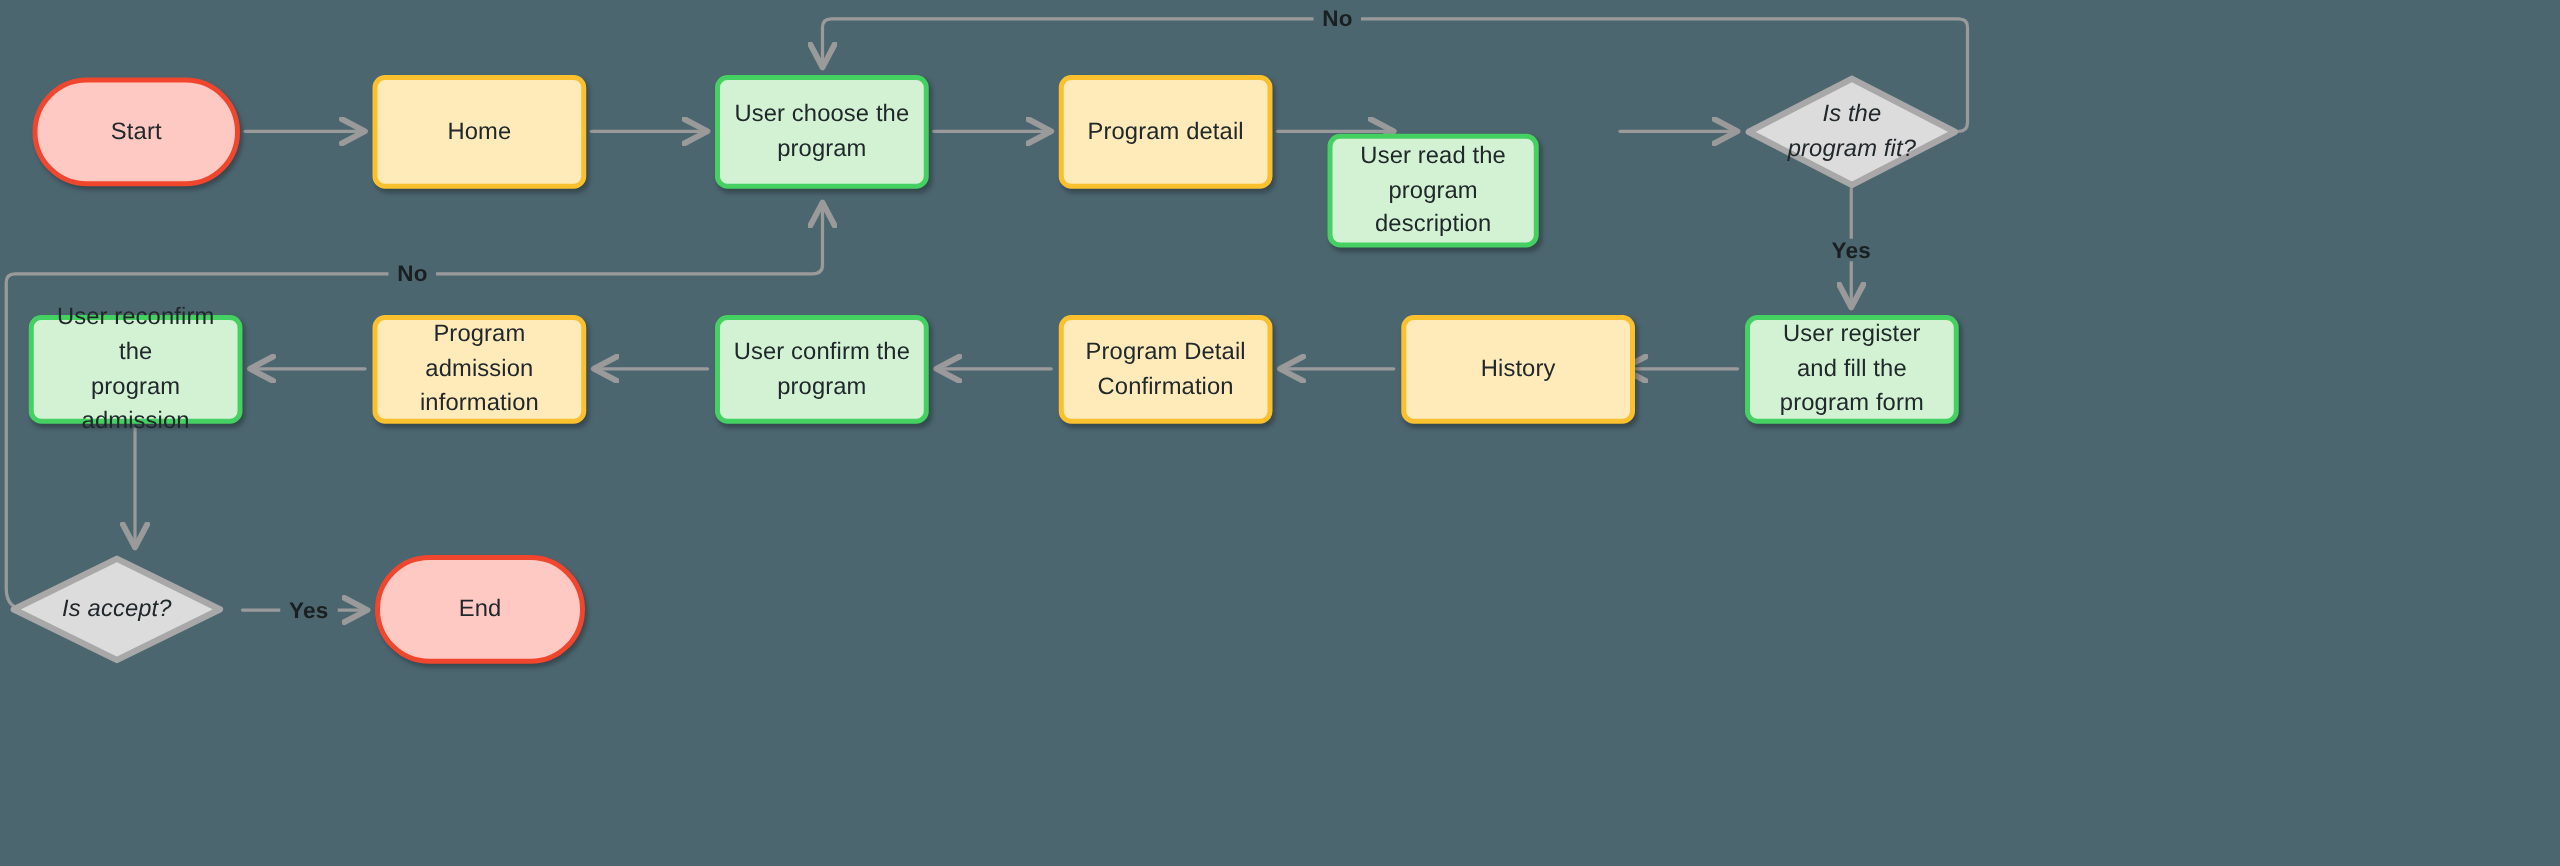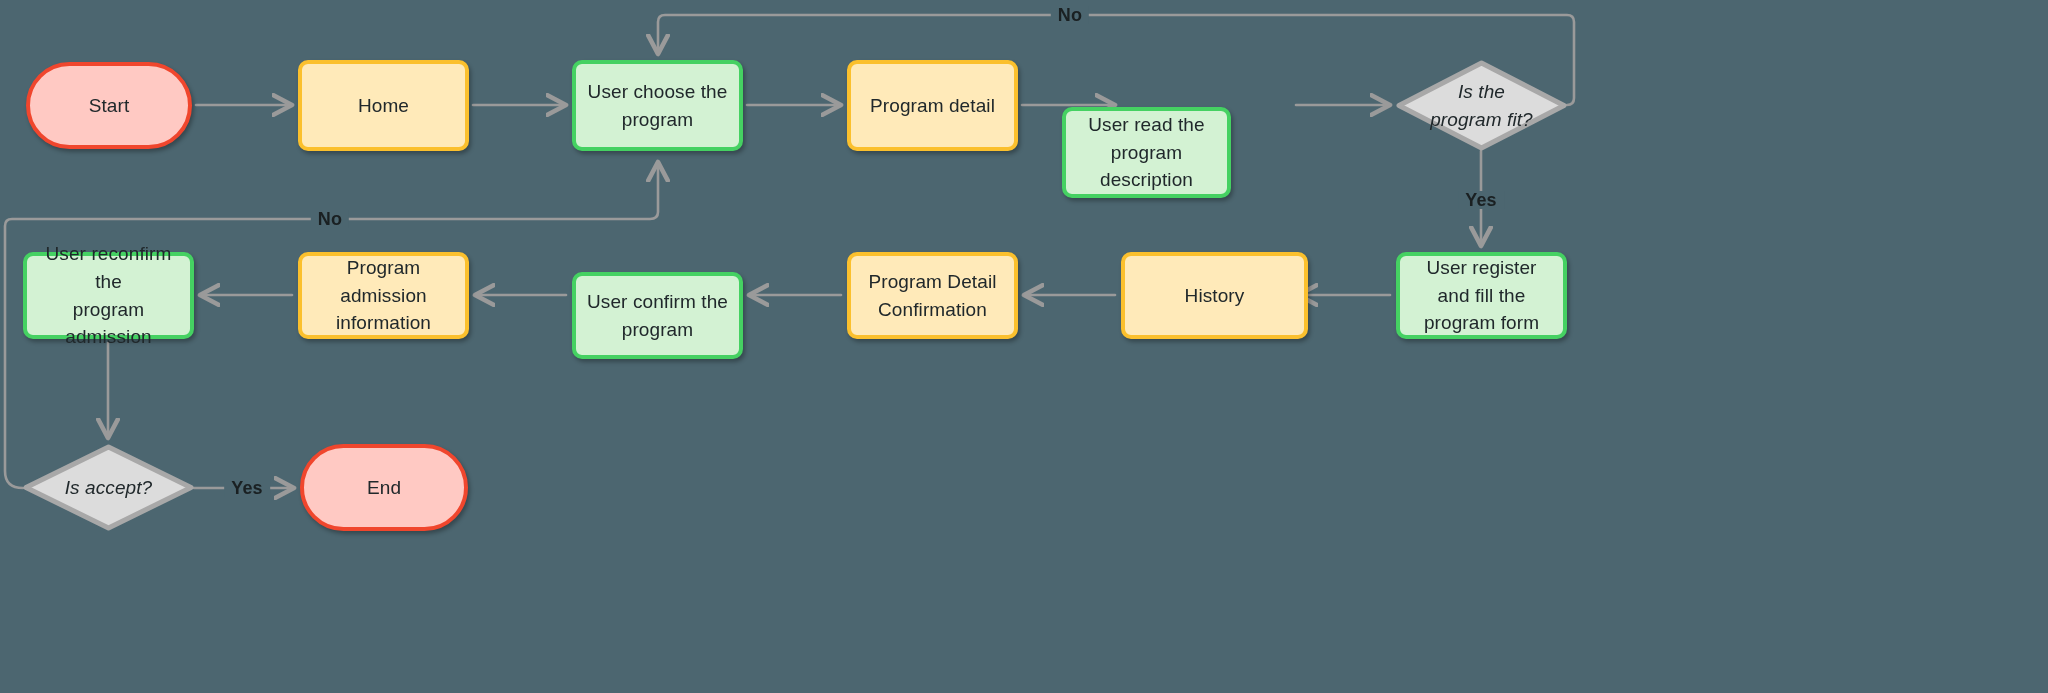--- a/index.html
+++ b/index.html
@@ -170,36 +170,36 @@
 
   <div class="node n-yellow" style="left:1121px; top:252px; width:187px; height:87px;">
     <span class="node-label">History</span>
   </div>
 
   <div class="node n-yellow" style="left:847px; top:252px; width:171px; height:87px;">
     <span class="node-label">Program Detail
 Confirmation</span>
   </div>
 
-  <div class="node n-green" style="left:572px; top:252px; width:171px; height:87px;margin-top:20px;">
+  <div class="node n-green" style="left:572px; top:252px; width:171px; height:87px;">
     <span class="node-label">User confirm the
 program</span>
   </div>
 
   <div class="node n-yellow" style="left:298px; top:252px; width:171px; height:87px;">
     <span class="node-label">Program admission
 information</span>
   </div>
 
   <div class="node n-green" style="left:23px; top:252px; width:171px; height:87px;align-items:center;">
     <span class="node-label">User reconfirm the
 program admission</span>
   </div>
 
-  <div class="node n-decision" style="left:23px; top:444px; width:171px; height:87px;">
+  <div class="node n-decision" style="left:8px; top:444px; width:171px; height:87px;">
     <svg class="diamond-shape" viewBox="0 0 171 87" preserveAspectRatio="none">
       <path d="M 85.5 3 L 168 43.5 L 85.5 84 L 3 43.5 Z" fill="#dcdcdc" stroke="#a8a8a8" stroke-width="5" stroke-linejoin="round"></path>
     </svg>
     <span class="node-label">Is accept?</span>
   </div>
 
   <div class="node n-terminator" style="left:300px; top:444px; width:168px; height:87px;">
     <span class="node-label">End</span>
   </div>
 

